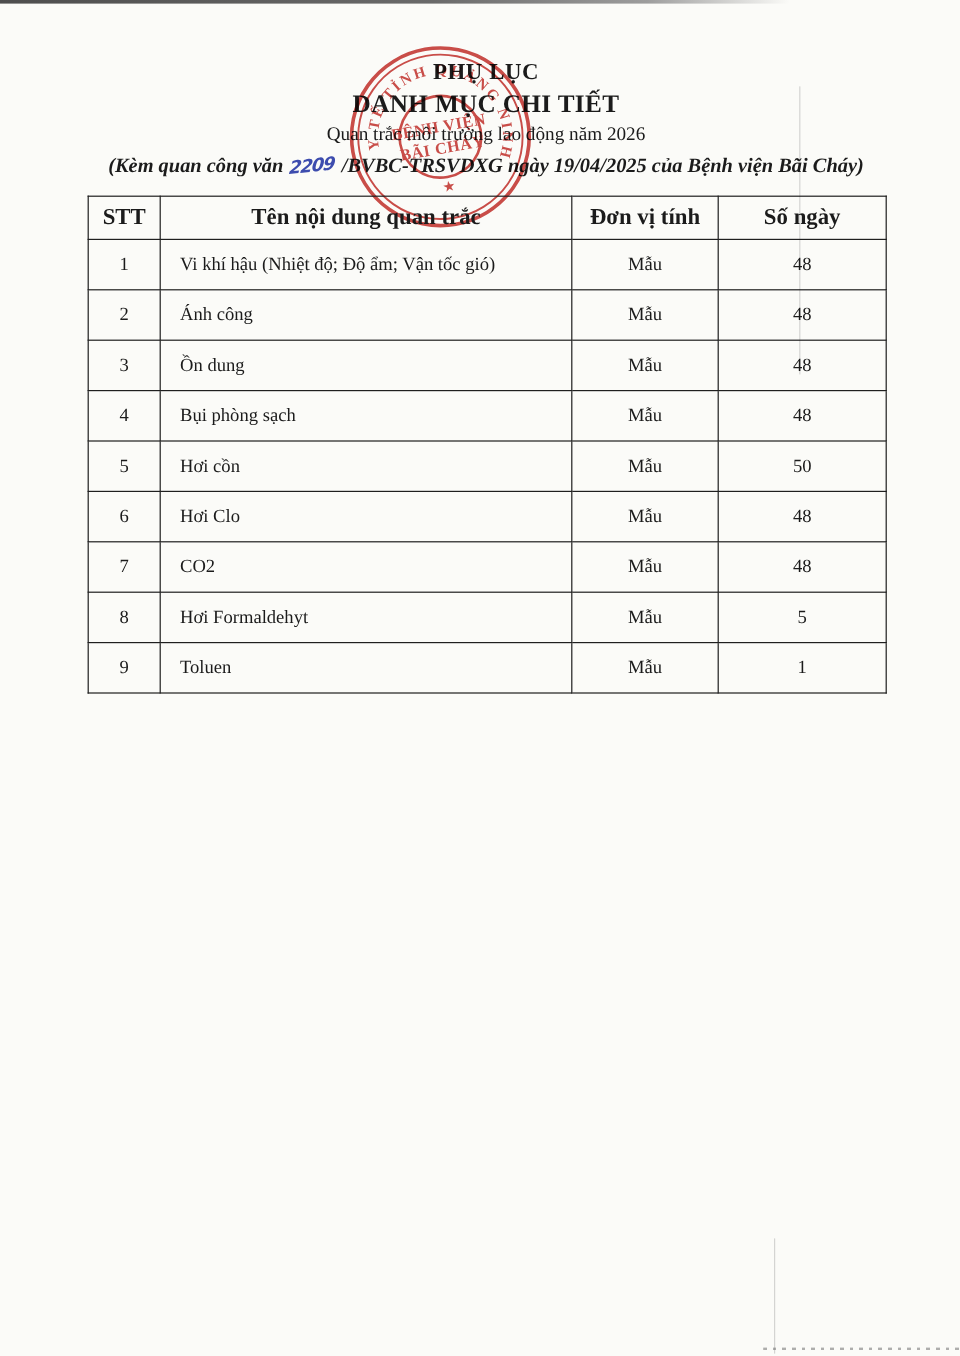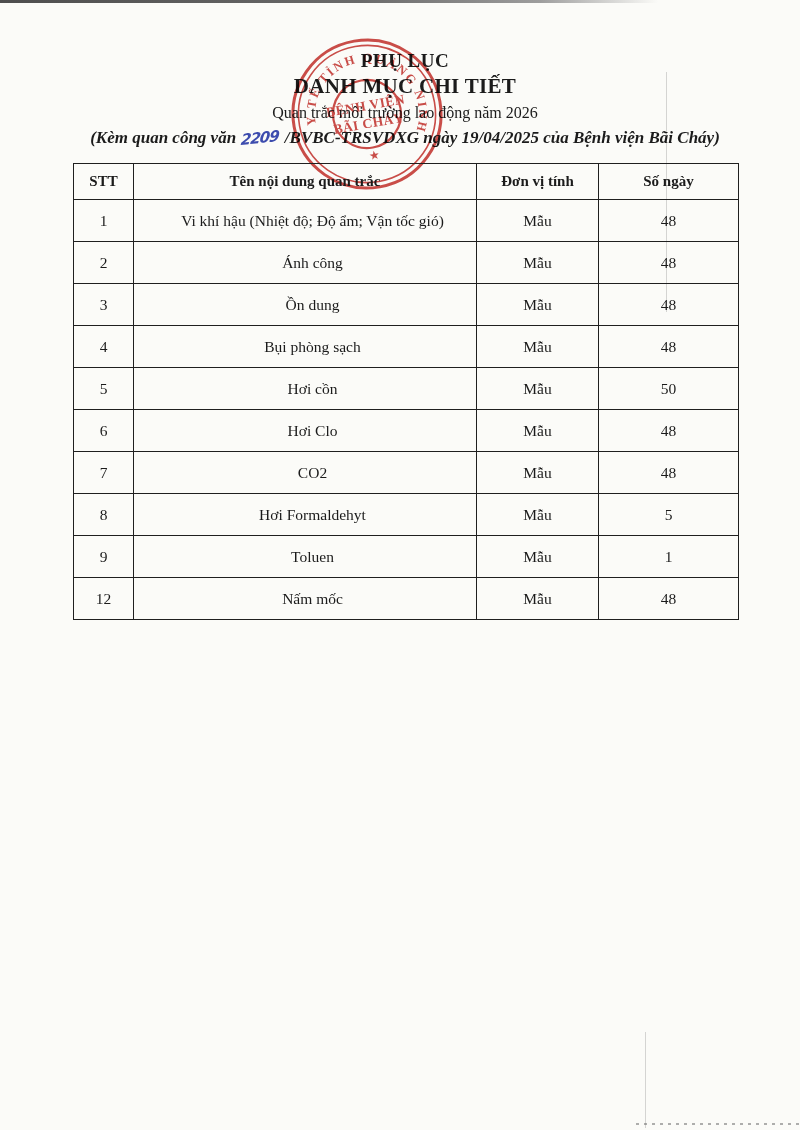--- a/index.html
+++ b/index.html
@@ -54,23 +54,23 @@
   
   table.doc-table{
     position:absolute;top:163px;left:73px;width:665px;
     border-collapse:collapse;table-layout:fixed;
   }
   .doc-table th,.doc-table td{
     border:1.7px solid var(--line-color);
     text-align:center;vertical-align:middle;
     overflow:hidden;white-space:nowrap;
   }
-  .doc-table th{height:33px;font-size:15px;font-weight:bold;}
+  .doc-table th{height:33px;font-size:19px;font-weight:bold;}
   .doc-table td{height:39px;font-size:15.5px;font-weight:normal;}
-  .doc-table td.c-name{text-align:center;padding-left:16px;}
+  .doc-table td.c-name{text-align:left;padding-left:16px;}
   col.w-stt{width:60px;}col.w-name{width:343px;}col.w-unit{width:122px;}col.w-qty{width:140px;}
 </style>
 </head>
 <body>
 
 <div class="edge-top"></div>
 <div class="edge-right-line"></div>
 <div class="edge-bottom-line"></div>
 <div class="edge-bottom-speckles"></div>
 
@@ -168,20 +168,14 @@
 
   <tr>
     <td class="c-stt">9</td>
     <td class="c-name">Toluen</td>
     <td class="c-unit">Mẫu</td>
     <td class="c-qty">1</td>
   </tr>
 
 
 
-  <tr>
-    <td class="c-stt">12</td>
-    <td class="c-name">Nấm mốc</td>
-    <td class="c-unit">Mẫu</td>
-    <td class="c-qty">48</td>
-  </tr>
 </tbody>
 </table>
 
 </body></html>

